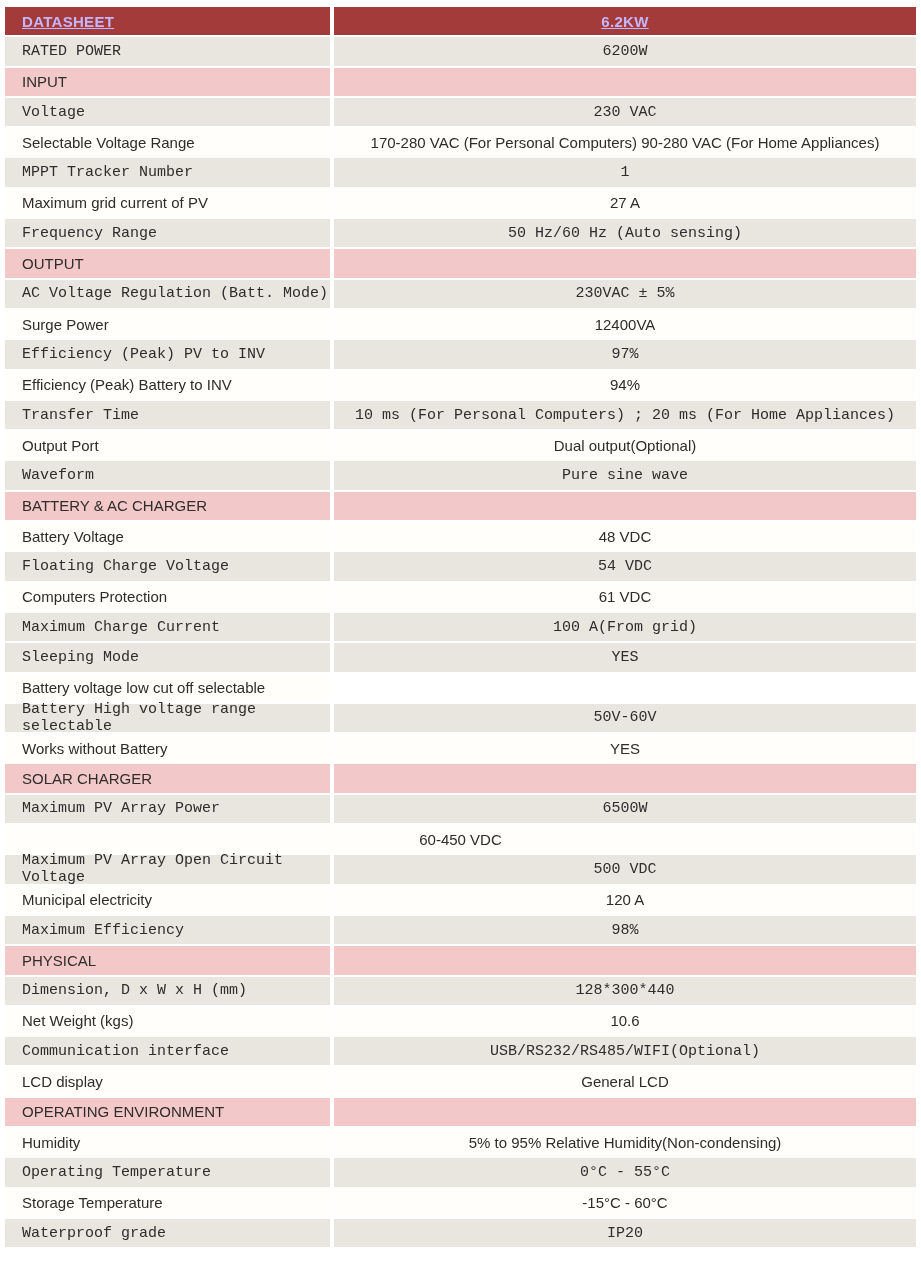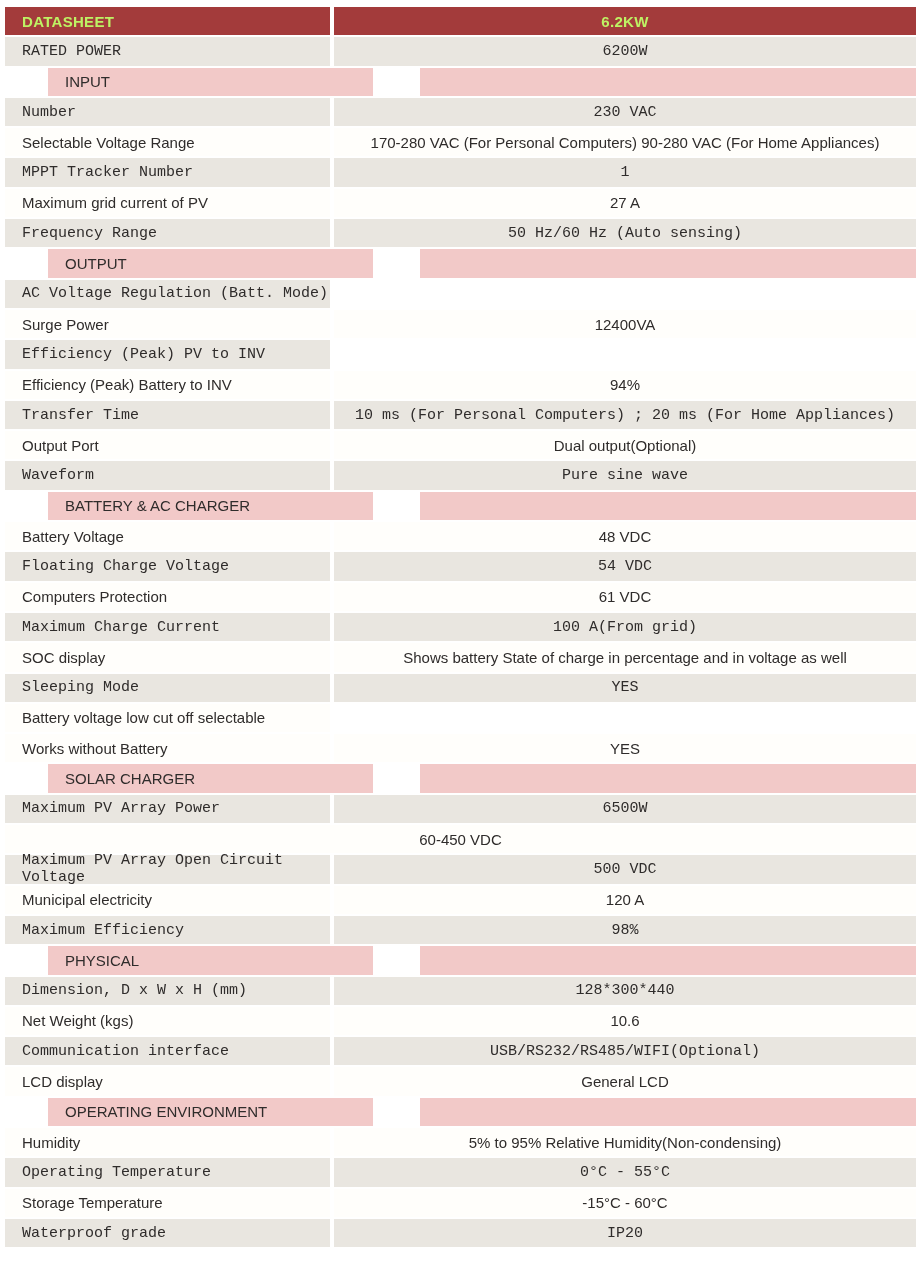--- a/index.html
+++ b/index.html
@@ -38,27 +38,27 @@
     box-sizing: border-box;
     margin-right: 4px;
   }
   .cell.value {
     flex: 1;
     justify-content: center;
     text-align: right;
   }
   .row.header .cell {
     background: var(--brand-red, #a33b3b);
-    color: #bef264;
+    color: #c4b5fd;
     font-weight: bold;
     letter-spacing: 0.3px;
+    text-decoration: underline;
   }
   .row.section .cell {
     background: var(--section-pink, #f2c9c8);
-    margin-left: 43px;
   }
   .row.data.gray .cell {
     background: var(--row-gray, #e9e6e0);
     font-family: Liberation Mono, monospace;
   }
   .row.data.white .cell {
     background: var(--row-white, #fffefb);
   }
 </style>
 </head>
@@ -73,21 +73,21 @@
     <div id="rows-container">
         <div class="row data gray">
           <div class="cell label">RATED POWER</div>
           <div class="cell value">6200W</div>
         </div>
         <div class="row section">
           <div class="cell label">INPUT</div>
           <div class="cell value"></div>
         </div>
         <div class="row data gray">
-          <div class="cell label">Number</div>
+          <div class="cell label">Voltage</div>
           <div class="cell value">230 VAC</div>
         </div>
         <div class="row data white">
           <div class="cell label">Selectable Voltage Range</div>
           <div class="cell value">170-280 VAC (For Personal Computers) 90-280 VAC (For Home Appliances)</div>
         </div>
         <div class="row data gray">
           <div class="cell label">MPPT Tracker Number</div>
           <div class="cell value">1</div>
         </div>
@@ -98,27 +98,29 @@
         <div class="row data gray">
           <div class="cell label">Frequency Range</div>
           <div class="cell value">50 Hz/60 Hz (Auto sensing)</div>
         </div>
         <div class="row section">
           <div class="cell label">OUTPUT</div>
           <div class="cell value"></div>
         </div>
         <div class="row data gray">
           <div class="cell label">AC Voltage Regulation (Batt. Mode)</div>
+          <div class="cell value">230VAC ± 5%</div>
         </div>
         <div class="row data white">
           <div class="cell label">Surge Power</div>
           <div class="cell value">12400VA</div>
         </div>
         <div class="row data gray">
           <div class="cell label">Efficiency (Peak) PV to INV</div>
+          <div class="cell value">97%</div>
         </div>
         <div class="row data white">
           <div class="cell label">Efficiency (Peak) Battery to INV</div>
           <div class="cell value">94%</div>
         </div>
         <div class="row data gray">
           <div class="cell label">Transfer Time</div>
           <div class="cell value">10 ms (For Personal Computers) ; 20 ms (For Home Appliances)</div>
         </div>
         <div class="row data white">
@@ -142,30 +144,30 @@
           <div class="cell value">54 VDC</div>
         </div>
         <div class="row data white">
           <div class="cell label">Computers Protection</div>
           <div class="cell value">61 VDC</div>
         </div>
         <div class="row data gray">
           <div class="cell label">Maximum Charge Current</div>
           <div class="cell value">100 A(From grid)</div>
         </div>
-        <div class="row data white">
-          <div class="cell label">SOC display</div>
-          <div class="cell value">Shows battery State of charge in percentage and in voltage as well</div>
-        </div>
         <div class="row data gray">
           <div class="cell label">Sleeping Mode</div>
           <div class="cell value">YES</div>
         </div>
         <div class="row data white">
           <div class="cell label">Battery voltage low cut off selectable</div>
+        </div>
+        <div class="row data gray">
+          <div class="cell label">Battery High voltage range selectable</div>
+          <div class="cell value">50V-60V</div>
         </div>
         <div class="row data white">
           <div class="cell label">Works without Battery</div>
           <div class="cell value">YES</div>
         </div>
         <div class="row section">
           <div class="cell label">SOLAR CHARGER</div>
           <div class="cell value"></div>
         </div>
         <div class="row data gray">

